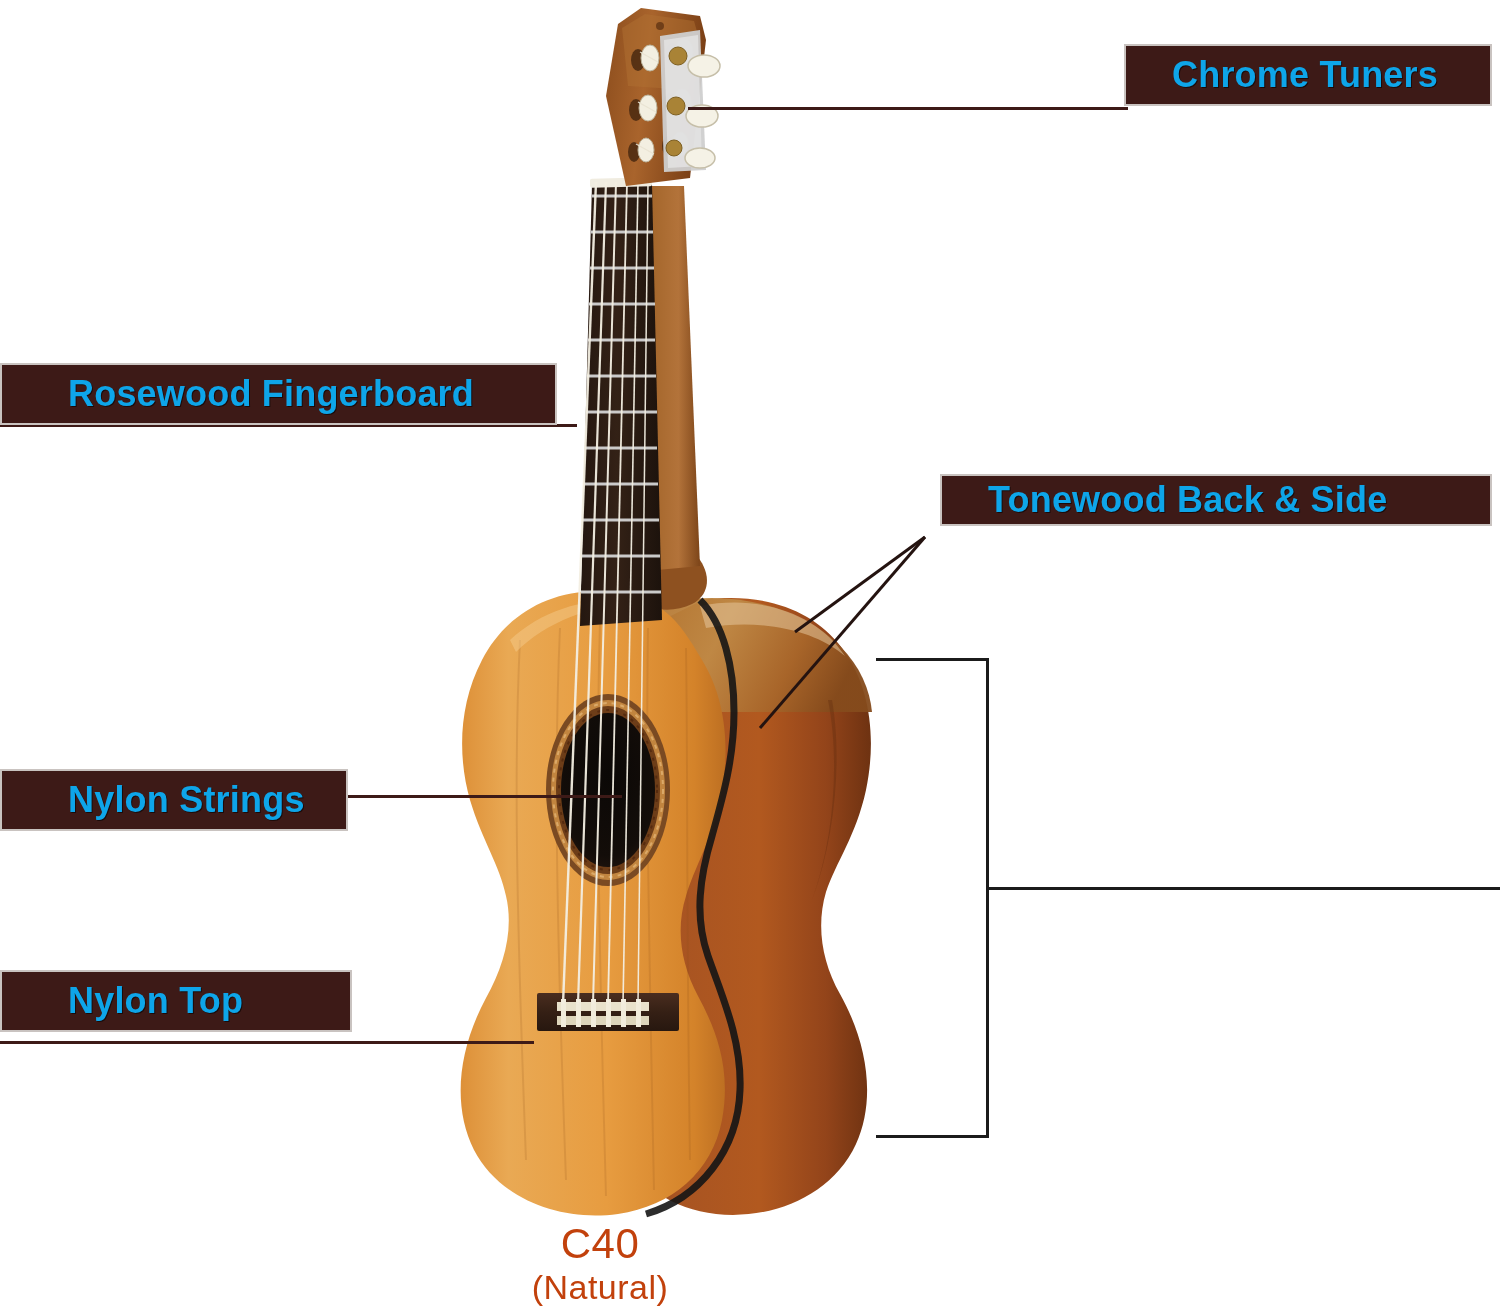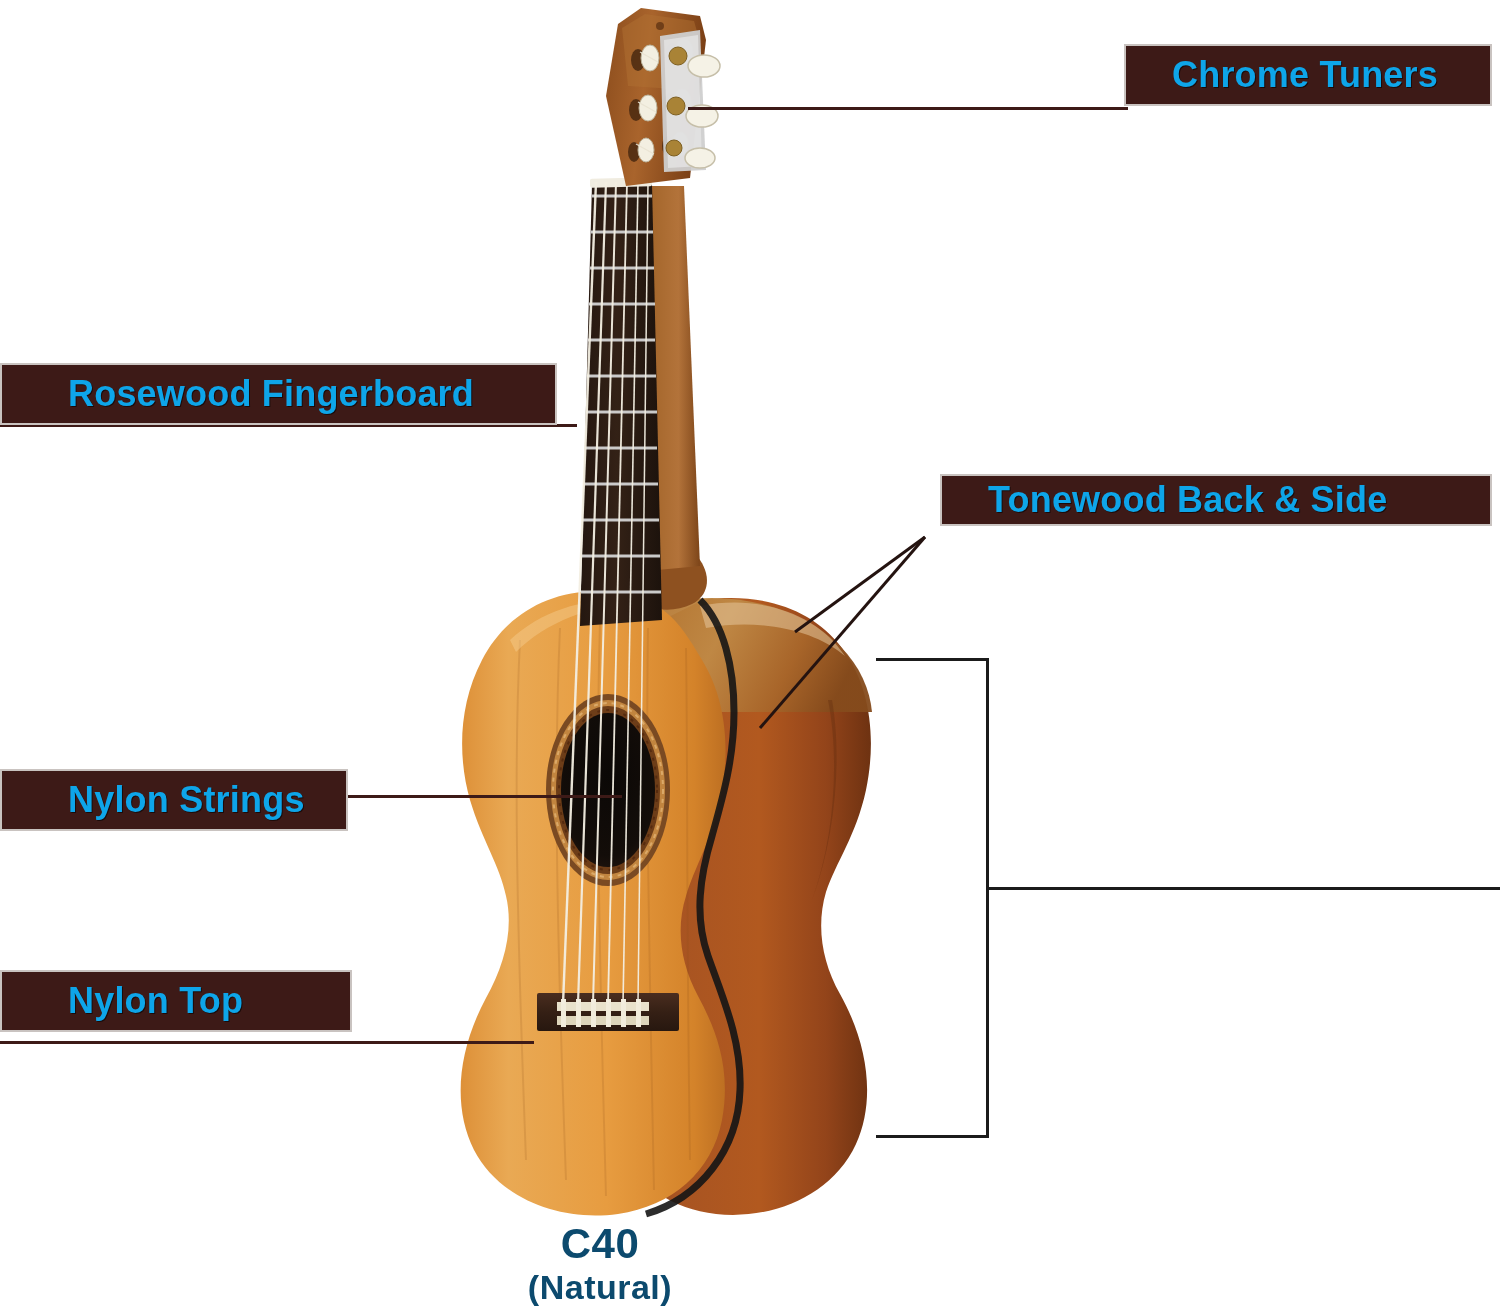--- a/index.html
+++ b/index.html
@@ -35,22 +35,22 @@
     height:3px;
   }
   .leader.black{background:#1b1b1b;}
 
   
   .bracket-v{position:absolute;width:3px;background:#1b1b1b;}
   .bracket-h{position:absolute;height:3px;background:#1b1b1b;}
 
   
   .caption{
-    position:absolute;text-align:center;color:#0c4a6e;
-    font-weight:700;line-height:1.05;
+    position:absolute;text-align:center;color:#c2410c;
+    font-weight:400;line-height:1.05;
   }
   .caption .model{font-size:42px;letter-spacing:0.5px;display:block;}
   .caption .finish{font-size:34px;letter-spacing:0.5px;display:block;margin-top:4px;}
 
   
   #guitar{position:absolute;left:0;top:0;width:1500px;height:1308px;}
 </style>
 </head>
 <body>
 

